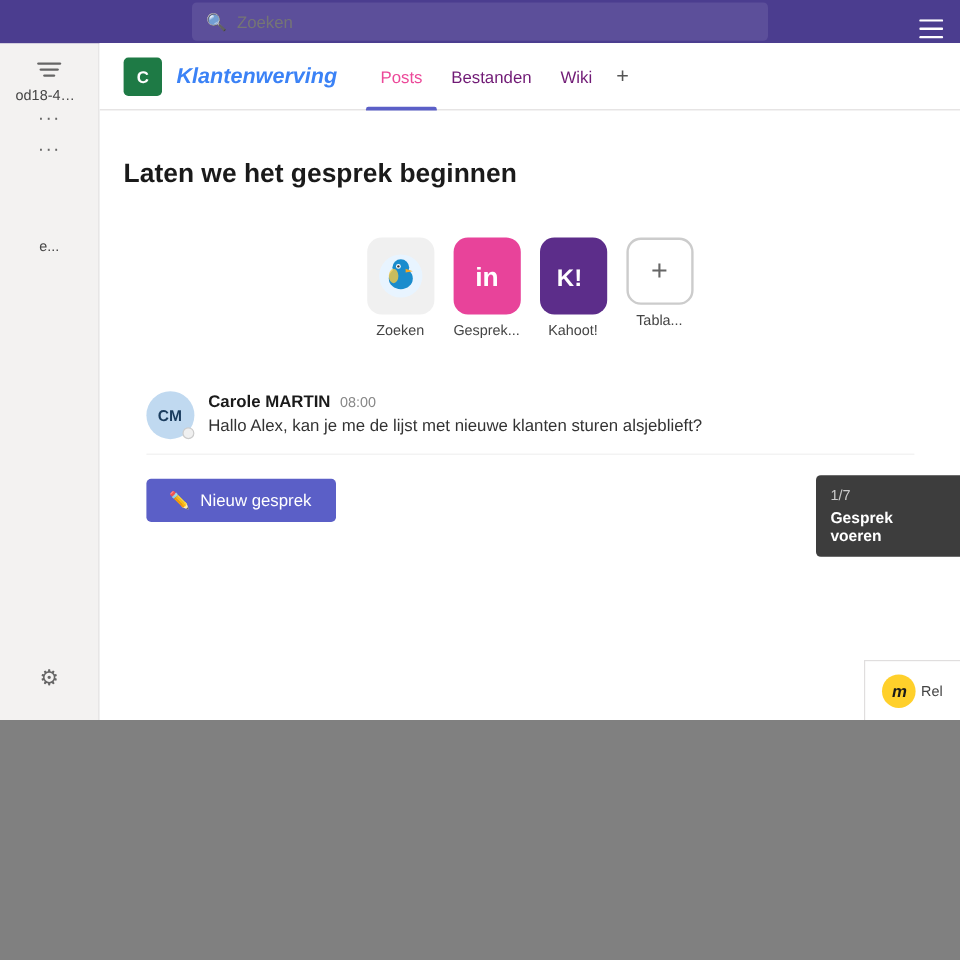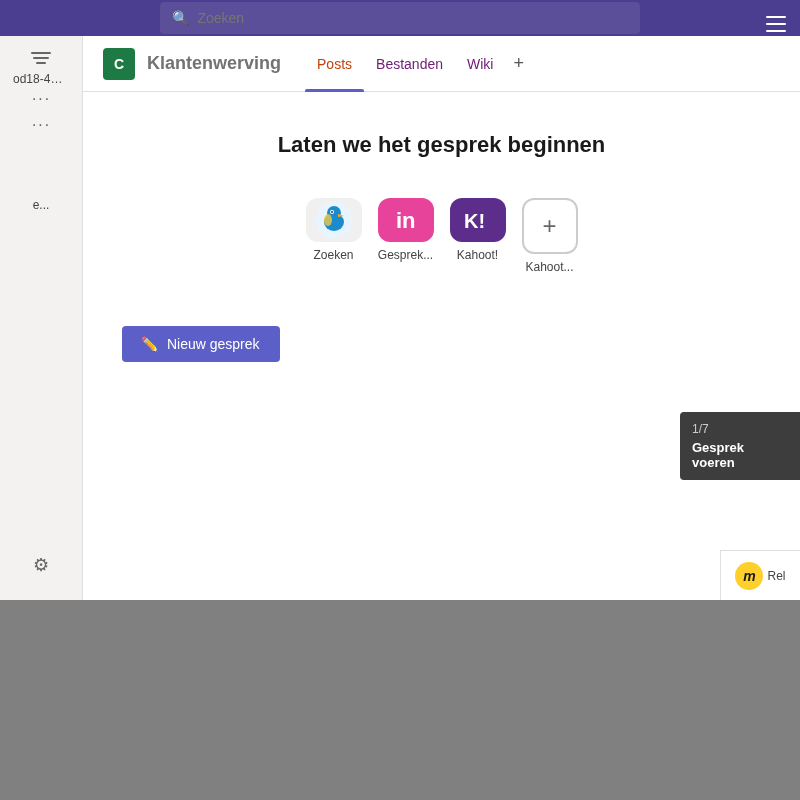--- a/index.html
+++ b/index.html
@@ -97,39 +97,40 @@
       display: flex;
       align-items: center;
       justify-content: center;
       color: #fff;
       font-weight: bold;
       font-size: 14px;
     }
     .channel-name {
       font-size: 18px;
       font-weight: 600;
-      color: #737373;
+      color: #3b82f6;
+      font-style: italic;
     }
     .channel-tabs {
       display: flex;
       gap: 0;
       margin-left: 12px;
     }
     .channel-tab {
       padding: 4px 12px;
       font-size: 14px;
       color: #701a75;
       cursor: pointer;
       position: relative;
       height: 56px;
       display: flex;
       align-items: center;
     }
     .channel-tab.active {
-      color: #c2410c;
+      color: #ec4899;
     }
     .channel-tab.active::after {
       content: '';
       position: absolute;
       bottom: 0;
       left: 0;
       right: 0;
       height: 3px;
       background: #5b5fc7;
       border-radius: 2px 2px 0 0;
@@ -150,21 +151,20 @@
       display: flex;
       flex-direction: column;
       align-items: center;
       padding: 40px 20px 20px;
       overflow-y: auto;
       position: relative;
     }
 
     
     .conv-start {
-      text-align: center;
       margin-bottom: 32px;
       width: 100%;
     }
     .conv-start h2 {
       font-size: 22px;
       font-weight: 600;
       color: #1a1a1a;
       margin-bottom: 8px;
     }
     .conv-start p {
@@ -183,21 +183,21 @@
     }
     .app-icon-item {
       display: flex;
       flex-direction: column;
       align-items: center;
       gap: 6px;
       cursor: pointer;
     }
     .app-icon-box {
       width: 56px;
-      height: 44px;
+      height: 64px;
       border-radius: 12px;
       display: flex;
       align-items: center;
       justify-content: center;
       font-size: 28px;
     }
     .app-icon-add {
       width: 56px;
       height: 56px;
       border-radius: 12px;
@@ -293,21 +293,21 @@
       cursor: pointer;
       display: flex;
       align-items: center;
       gap: 8px;
       margin-top: 12px;
     }
 
     
     .tooltip-popup {
       position: absolute;
-      top: 320px;
+      top: 304px;
       right: 0;
       width: 120px;
       background: #3d3d3d;
       color: #fff;
       padding: 10px 12px;
       font-size: 13px;
       border-radius: 4px 0 0 4px;
       z-index: 100;
     }
     .tooltip-counter {
@@ -463,24 +463,39 @@
                 <text x="4" y="26" font-size="20" fill="white" font-weight="bold">K!</text>
               </svg>
             </div>
             <span class="app-icon-label">Kahoot!</span>
           </div>
 
           <div class="app-icon-item">
             <div class="app-icon-add">
               <span style="font-size:24px;color:#666;">+</span>
             </div>
-            <span class="app-icon-label">Kahoot...</span>
-          </div>
-        </div>
-
+            <span class="app-icon-label">Tabla...</span>
+          </div>
+        </div>
+
+        <div class="message-area">
+          <div class="message-item">
+            <div class="avatar">
+              <span>CM</span>
+              <div class="avatar-dot"></div>
+            </div>
+            <div class="message-content">
+              <div class="message-header">
+                <span class="message-author">Carole MARTIN</span>
+                <span class="message-time">08:00</span>
+              </div>
+              <div class="message-text">Hallo Alex, kan je me de lijst met nieuwe klanten sturen alsjeblieft?</div>
+            </div>
+          </div>
+        </div>
 
         <div style="width:100%;max-width:640px;padding-top:8px;">
           <button class="new-conv-btn">
             <span>✏️</span>
             <span>Nieuw gesprek</span>
           </button>
         </div>
 
         <div class="tooltip-popup">
           <div class="tooltip-counter">1/7</div>

